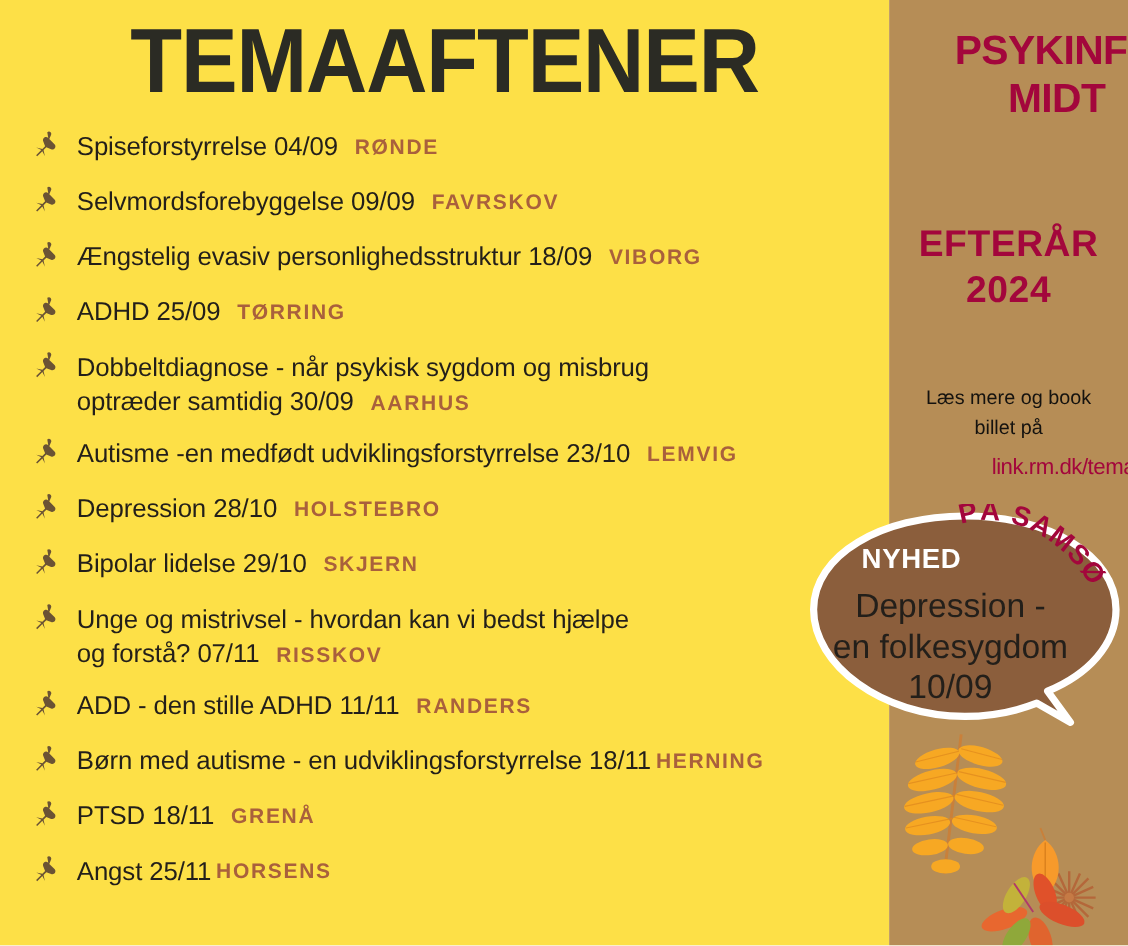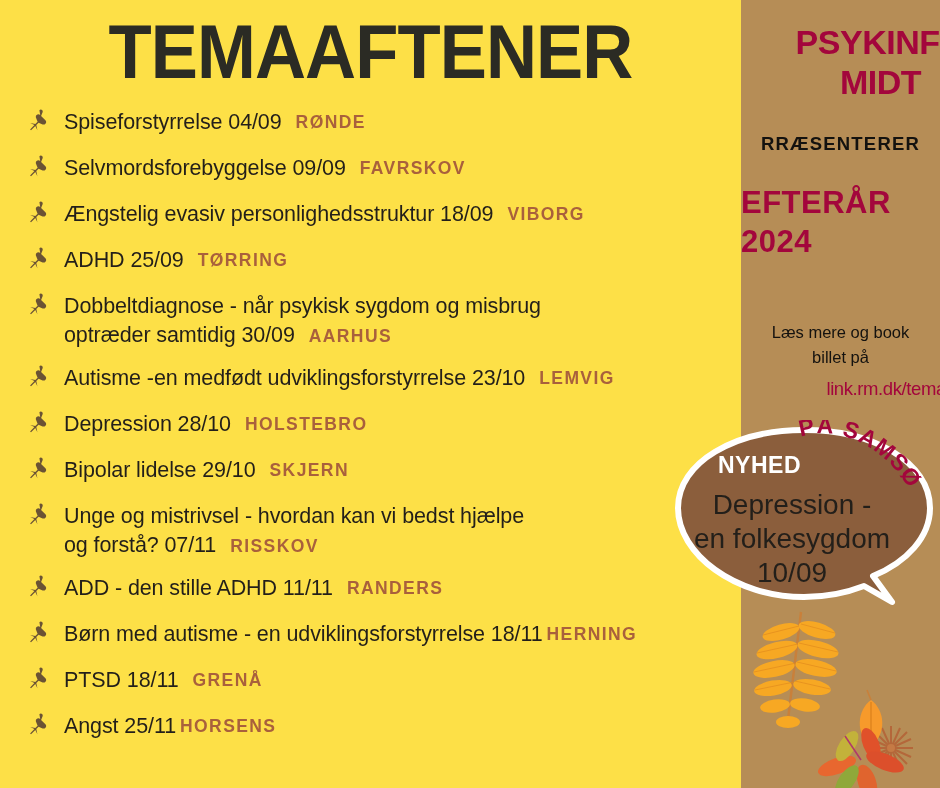--- a/index.html
+++ b/index.html
@@ -129,20 +129,21 @@
     font-size: 18.5px;
     font-weight: bold;
     letter-spacing: 1.2px;
     color: #14120F;
   }
 
   #season-year {
     position: absolute;
     left: 0; top: 183px;
     width: 199px;
+    text-align: center;
     font-weight: bold;
     font-size: 31px;
     line-height: 39px;
     letter-spacing: 0.5px;
     color: #A3063C;
   }
 
   #booking-note {
     position: absolute;
     left: 4px; top: 320px;
@@ -397,21 +398,20 @@
           <span class="event-place tight">HORSENS</span>
         </span>
       </div>
 
     </div>
   </div>
 
   <div id="sidebar">
     <div id="brand-name" style="white-space:pre-line;padding-left:40px;">PSYKINFO
 MIDT</div>
-    <div id="presents-label">RRÆSENTERER</div>
     <div id="season-year" style="white-space:pre-line;">EFTERÅR
 2024</div>
     <div id="booking-note" style="white-space:pre-line;">Læs mere og book
 billet på</div>
     <div id="booking-link">link.rm.dk/temaaften</div>
 
     <div id="autumn-decor" style="left:0px; top:0px; width:199px; height:788px; position:absolute;">
       <svg width="199" height="788" viewBox="0 0 199 788">
 
         <g transform="translate(18,610)">

